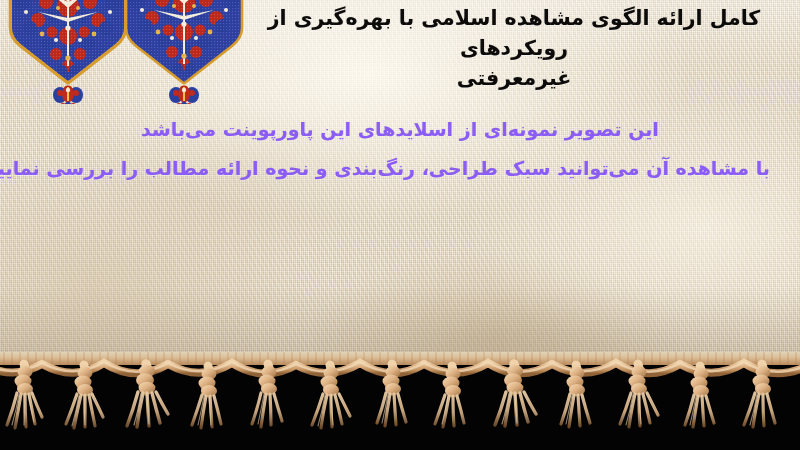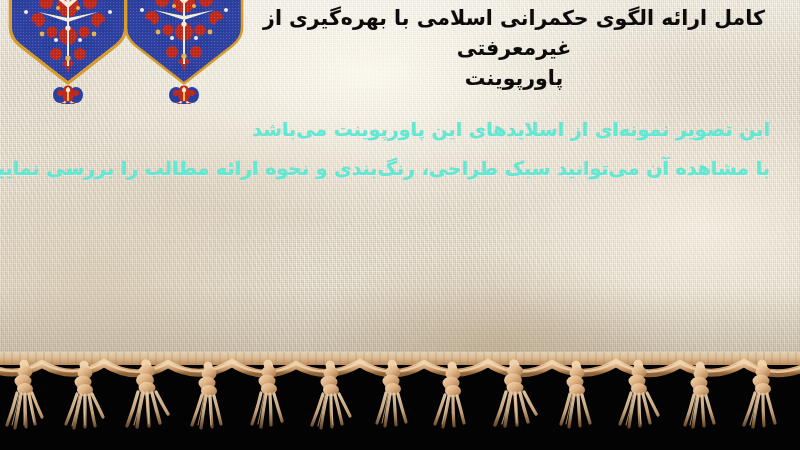--- a/index.html
+++ b/index.html
@@ -64,22 +64,22 @@
   #title-block{
     position:absolute;left:236px;top:3px;width:556px;
     text-align:center;direction:rtl;
     color:#0d0b09;
     font-size:20.5px;font-weight:700;line-height:1.47;
     letter-spacing:.1px;
     text-shadow:0 1px 0 rgba(255,255,255,.38), 0 0 1px rgba(0,0,0,.22);
   }
   #body-block{
     position:absolute;left:30px;top:110px;width:740px;
-    direction:rtl;
-    color:#5eead4;
+    text-align:center;direction:rtl;
+    color:#8b5cf6;
     font-size:19px;font-weight:700;line-height:2.05;
     letter-spacing:.1px;
     text-shadow:0 1px 0 rgba(255,255,255,.34), 0 0 1px rgba(0,0,0,.20);
   }
   #body-block .line{white-space:nowrap;}
 
   
   #fringe-band{
     position:absolute;left:0;top:352px;width:800px;height:98px;
     overflow:hidden;background:#000;
@@ -305,22 +305,22 @@
           <rect x="-.8" y="0" width="1.6" height="9" fill="#e8b347"></rect>
         </g>
         <g transform="translate(0,29)">
           <path d="M0 0 l4.2 3 -1.6 5 h-5.2 l-1.6 -5 z" fill="#bf2a1d"></path>
         </g>
       </g>
     </svg>
   </div>
 
   <div id="title-block">
-    <div class="line">کامل ارائه الگوی حکمرانی اسلامی با بهره‌گیری از غیرمعرفتی</div>
-    <div class="line">پاورپوینت</div>
+    <div class="line">کامل ارائه الگوی مشاهده اسلامی با بهره‌گیری از رویکردهای</div>
+    <div class="line">غیرمعرفتی</div>
   </div>
 
   <div id="body-block">
     <div class="line">این تصویر نمونه‌ای از اسلایدهای این پاورپوینت می‌باشد</div>
     <div class="line">با مشاهده آن می‌توانید سبک طراحی، رنگ‌بندی و نحوه ارائه مطالب را بررسی نمایید</div>
   </div>
 
   <div id="fringe-band">
     <svg viewBox="0 0 800 98" xmlns="http://www.w3.org/2000/svg" preserveAspectRatio="none">
       <defs>

